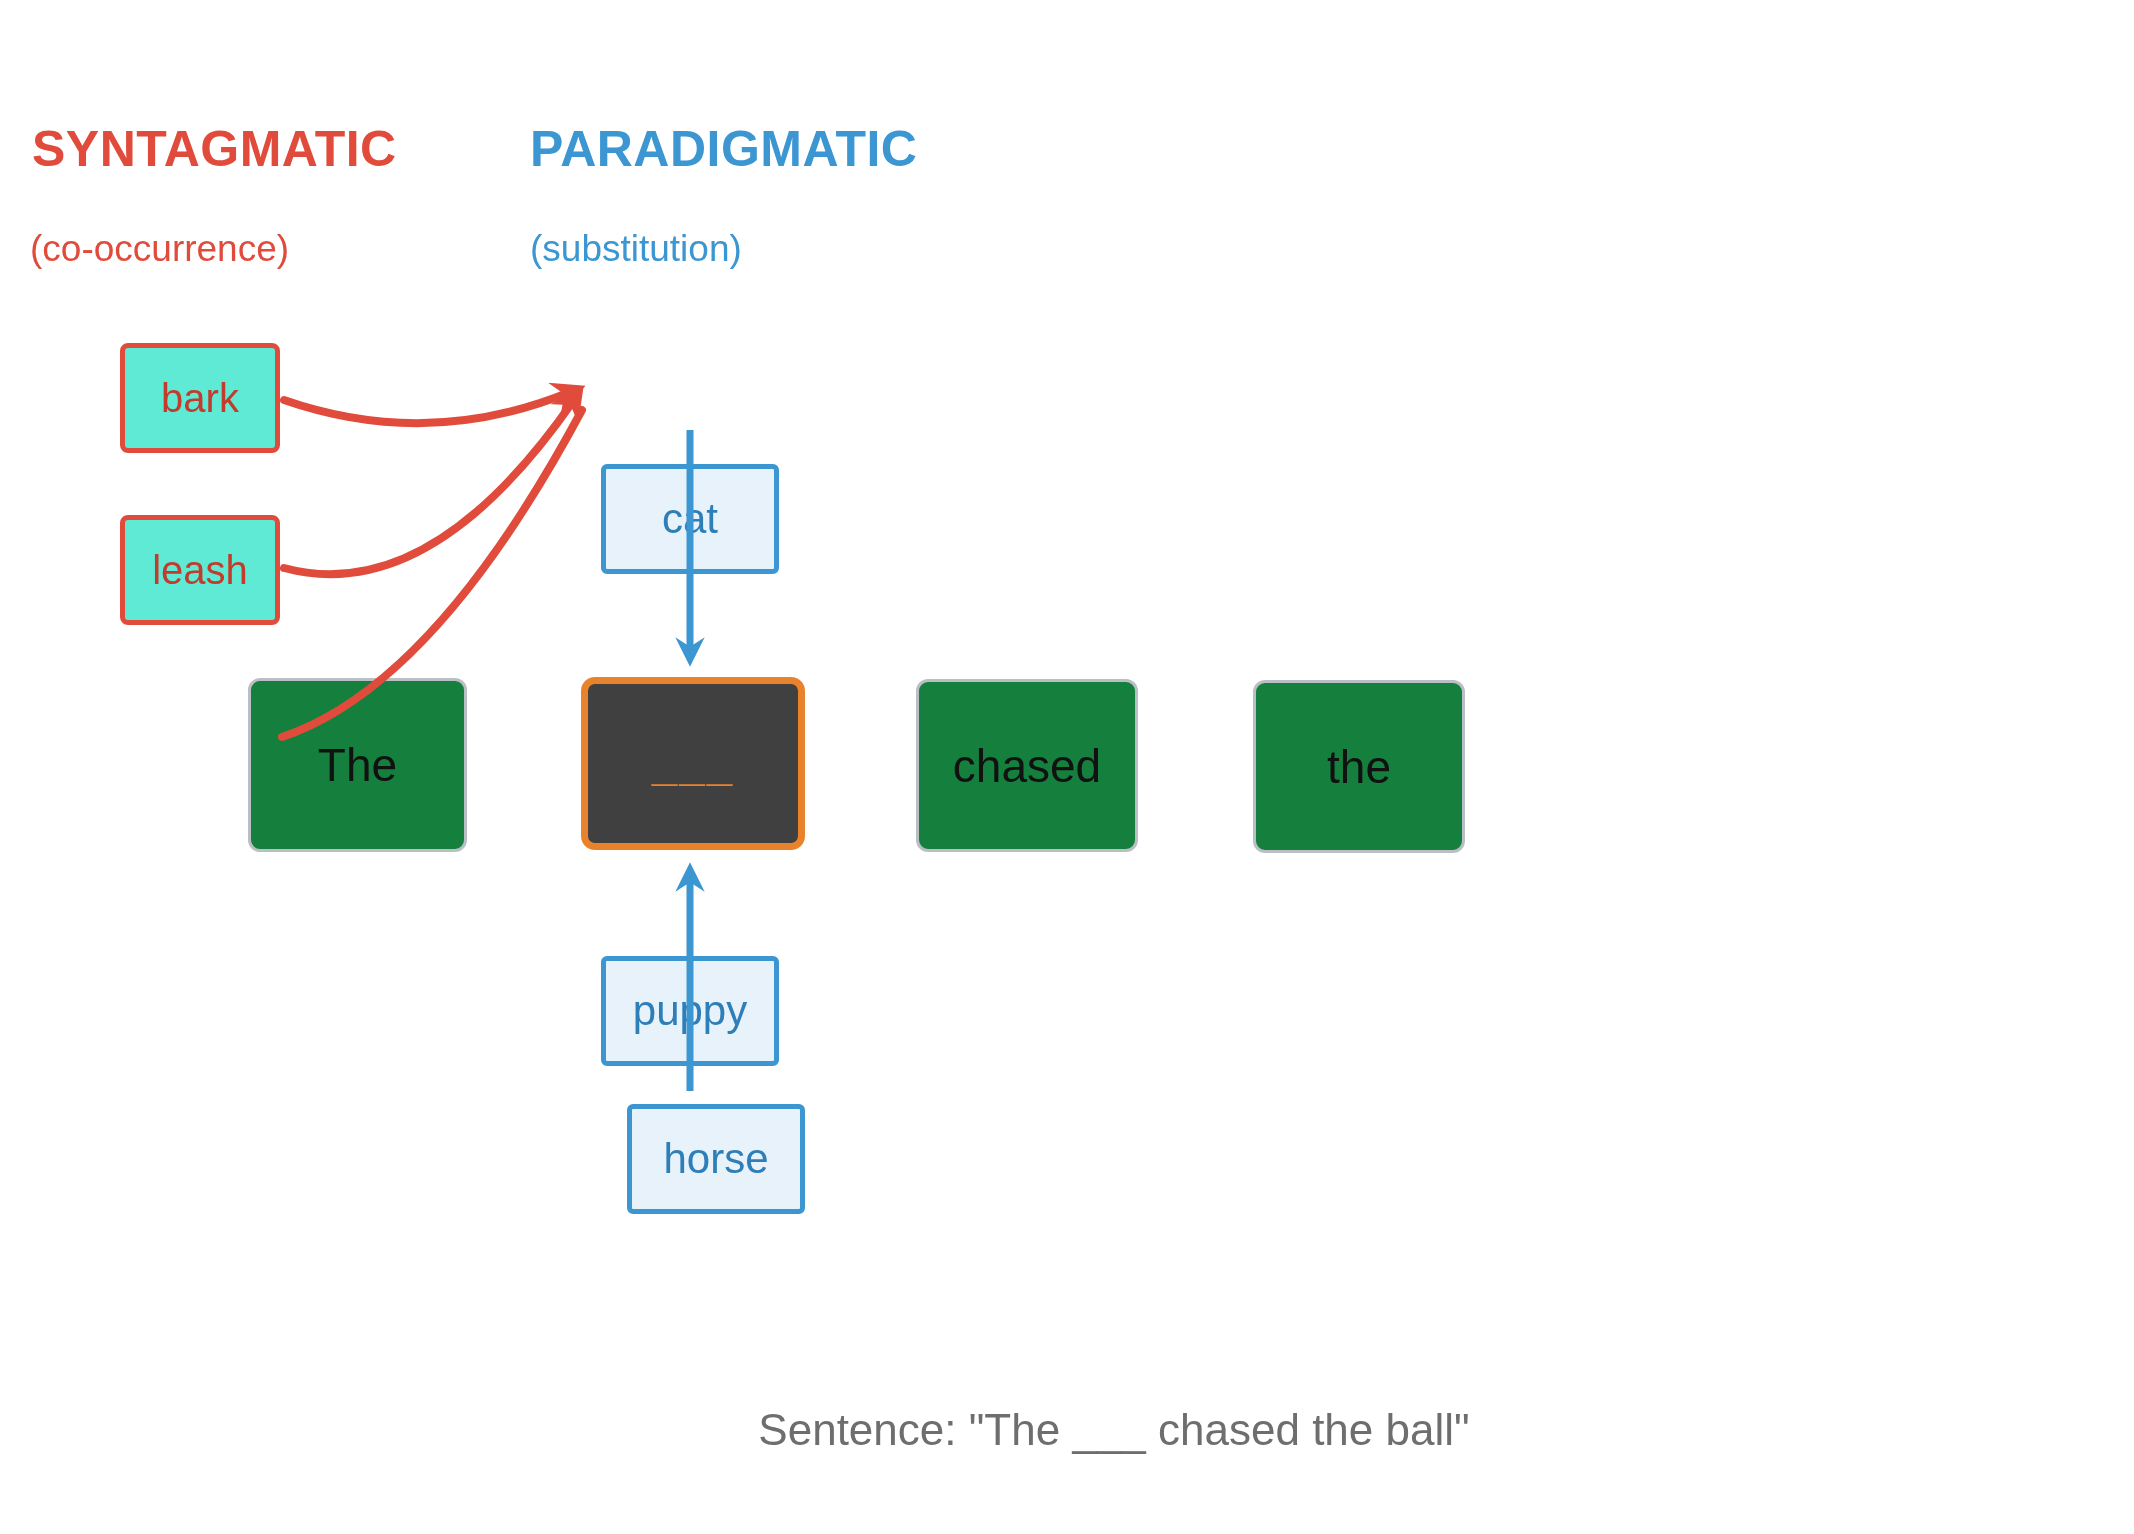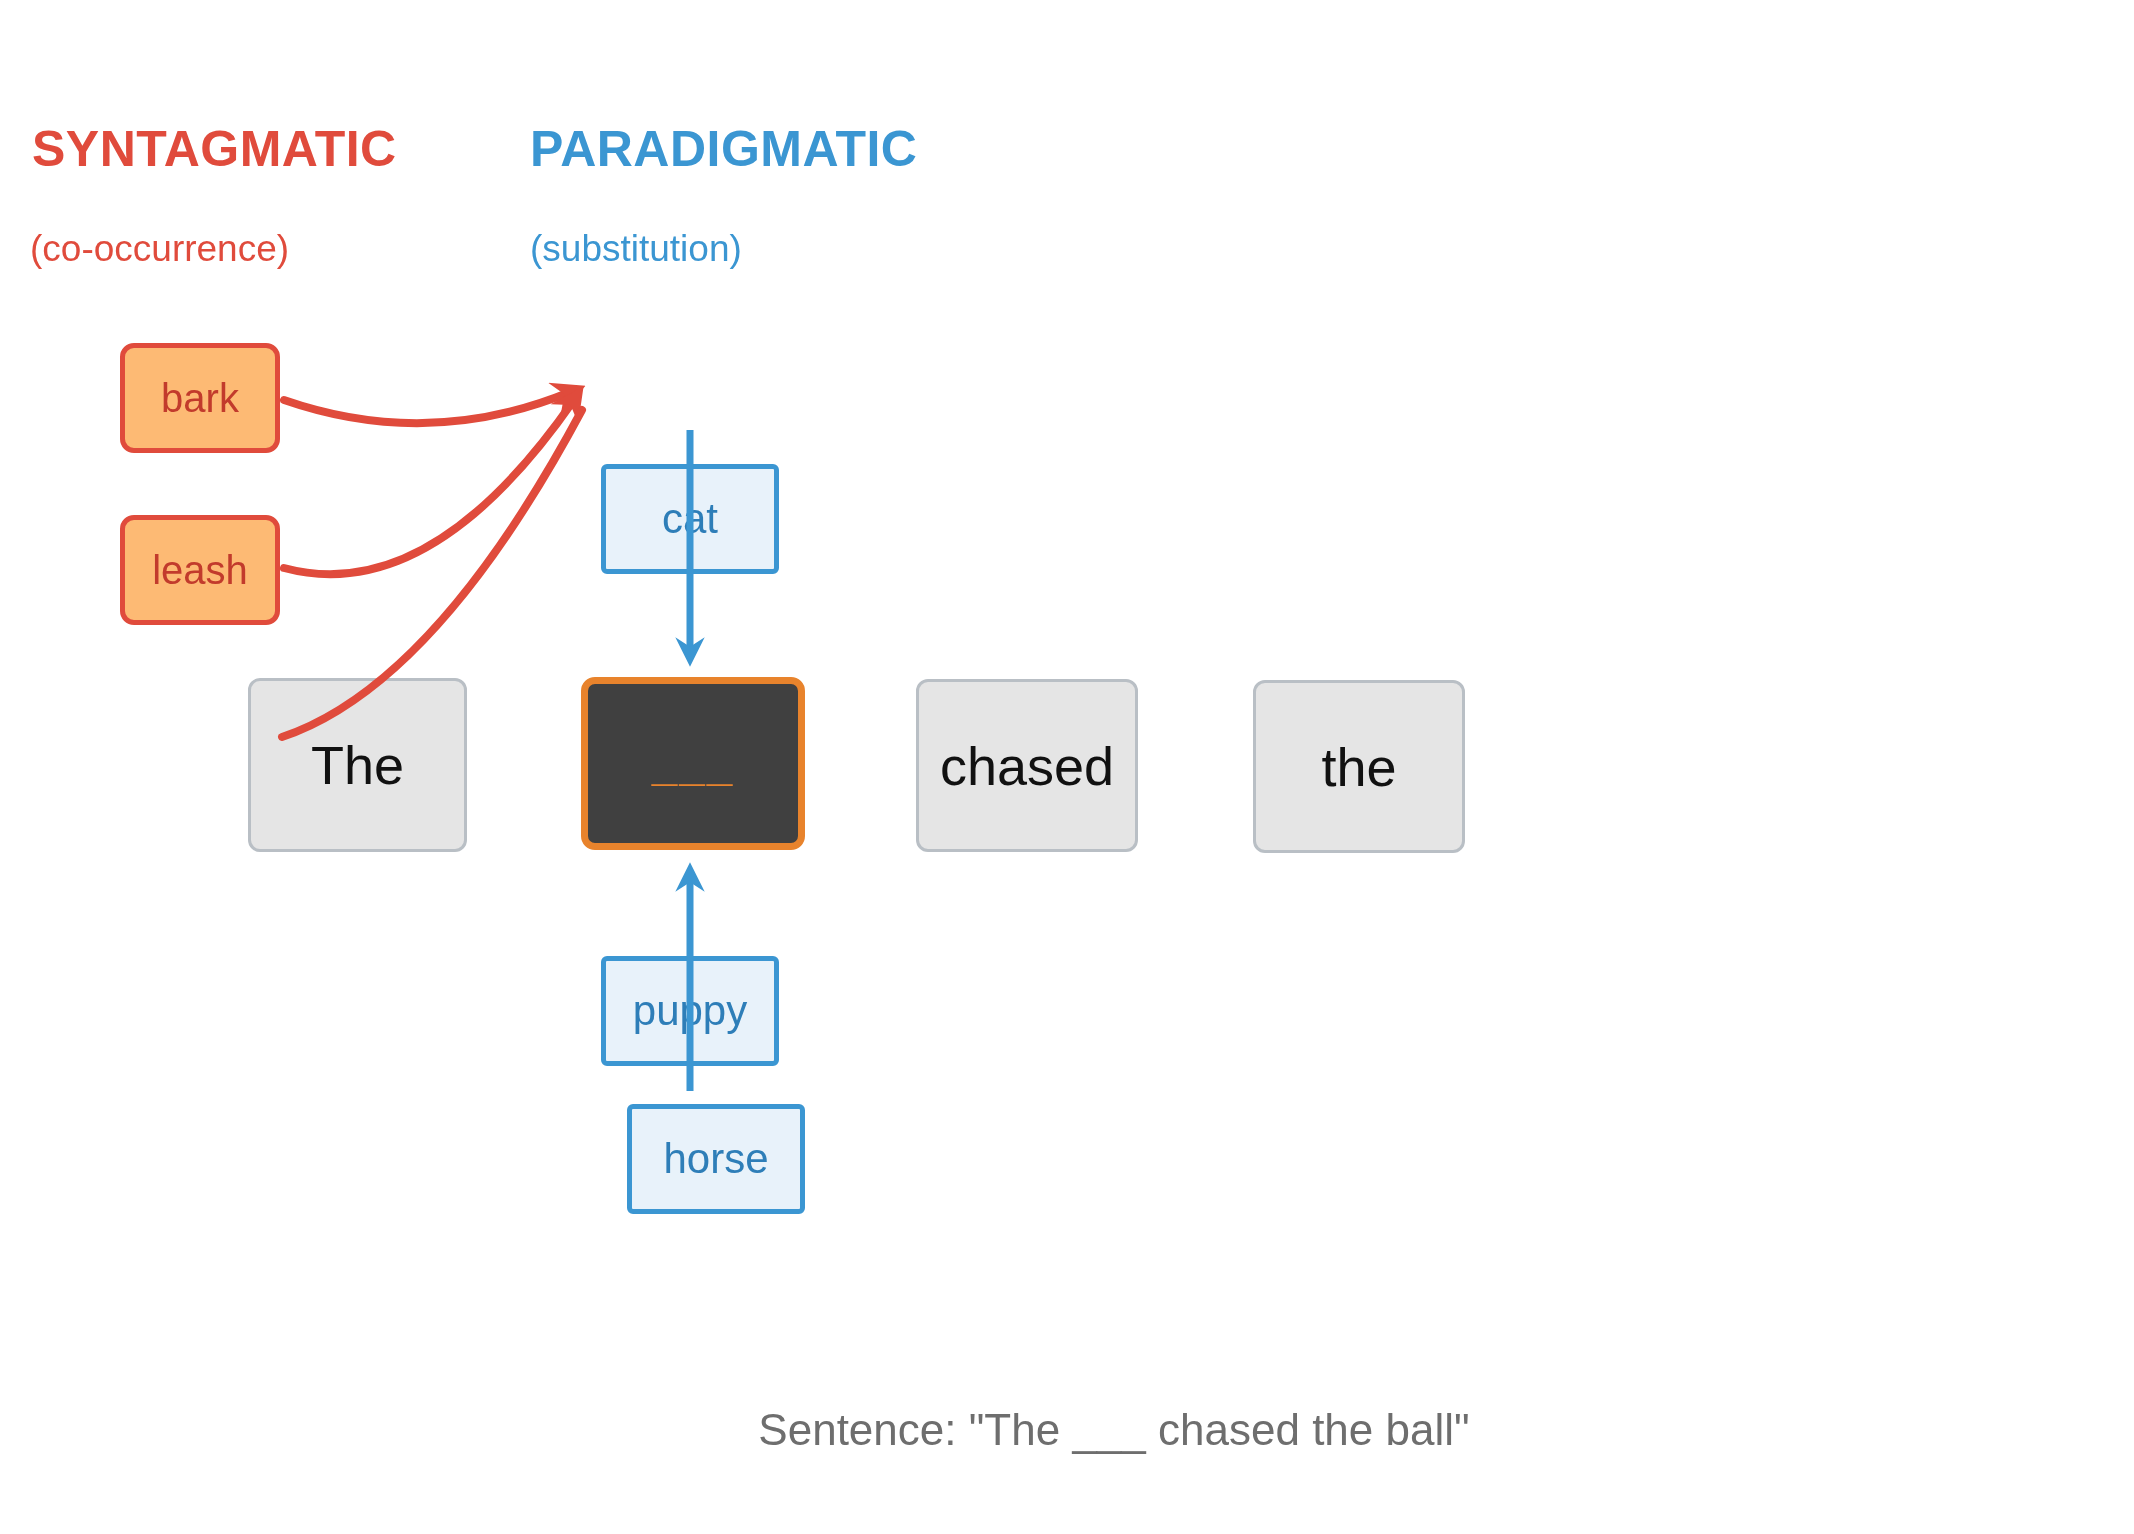--- a/index.html
+++ b/index.html
@@ -31,41 +31,41 @@
   .title-red { color: #e04b3c; }
   .title-blue { color: #3b96d2; }
 
   .wordbox {
     display: flex;
     align-items: center;
     justify-content: center;
     white-space: nowrap;
   }
   .red-box {
-    background: #fdba74;
+    background: #5eead4;
     border: 5px solid #e04b3c;
-    border-radius: 14px;
+    border-radius: 8px;
     color: #c23b2c;
     font-size: 40px;
     z-index: 3;
   }
   .blue-box {
     background: #e8f2fa;
     border: 5px solid #3b96d2;
     border-radius: 6px;
     color: #2e7eb8;
     font-size: 42px;
     z-index: 1;
   }
   .gray-box {
-    background: #e5e5e5;
+    background: #15803d;
     border: 3px solid #b9bfc5;
     border-radius: 12px;
     color: #111111;
-    font-size: 54px;
+    font-size: 46px;
     z-index: 1;
   }
   .orange-box {
     background: #404040;
     border: 7px solid #e8832c;
     border-radius: 14px;
     color: #e8832c;
     font-size: 46px;
     font-weight: 700;
     letter-spacing: 2px;

